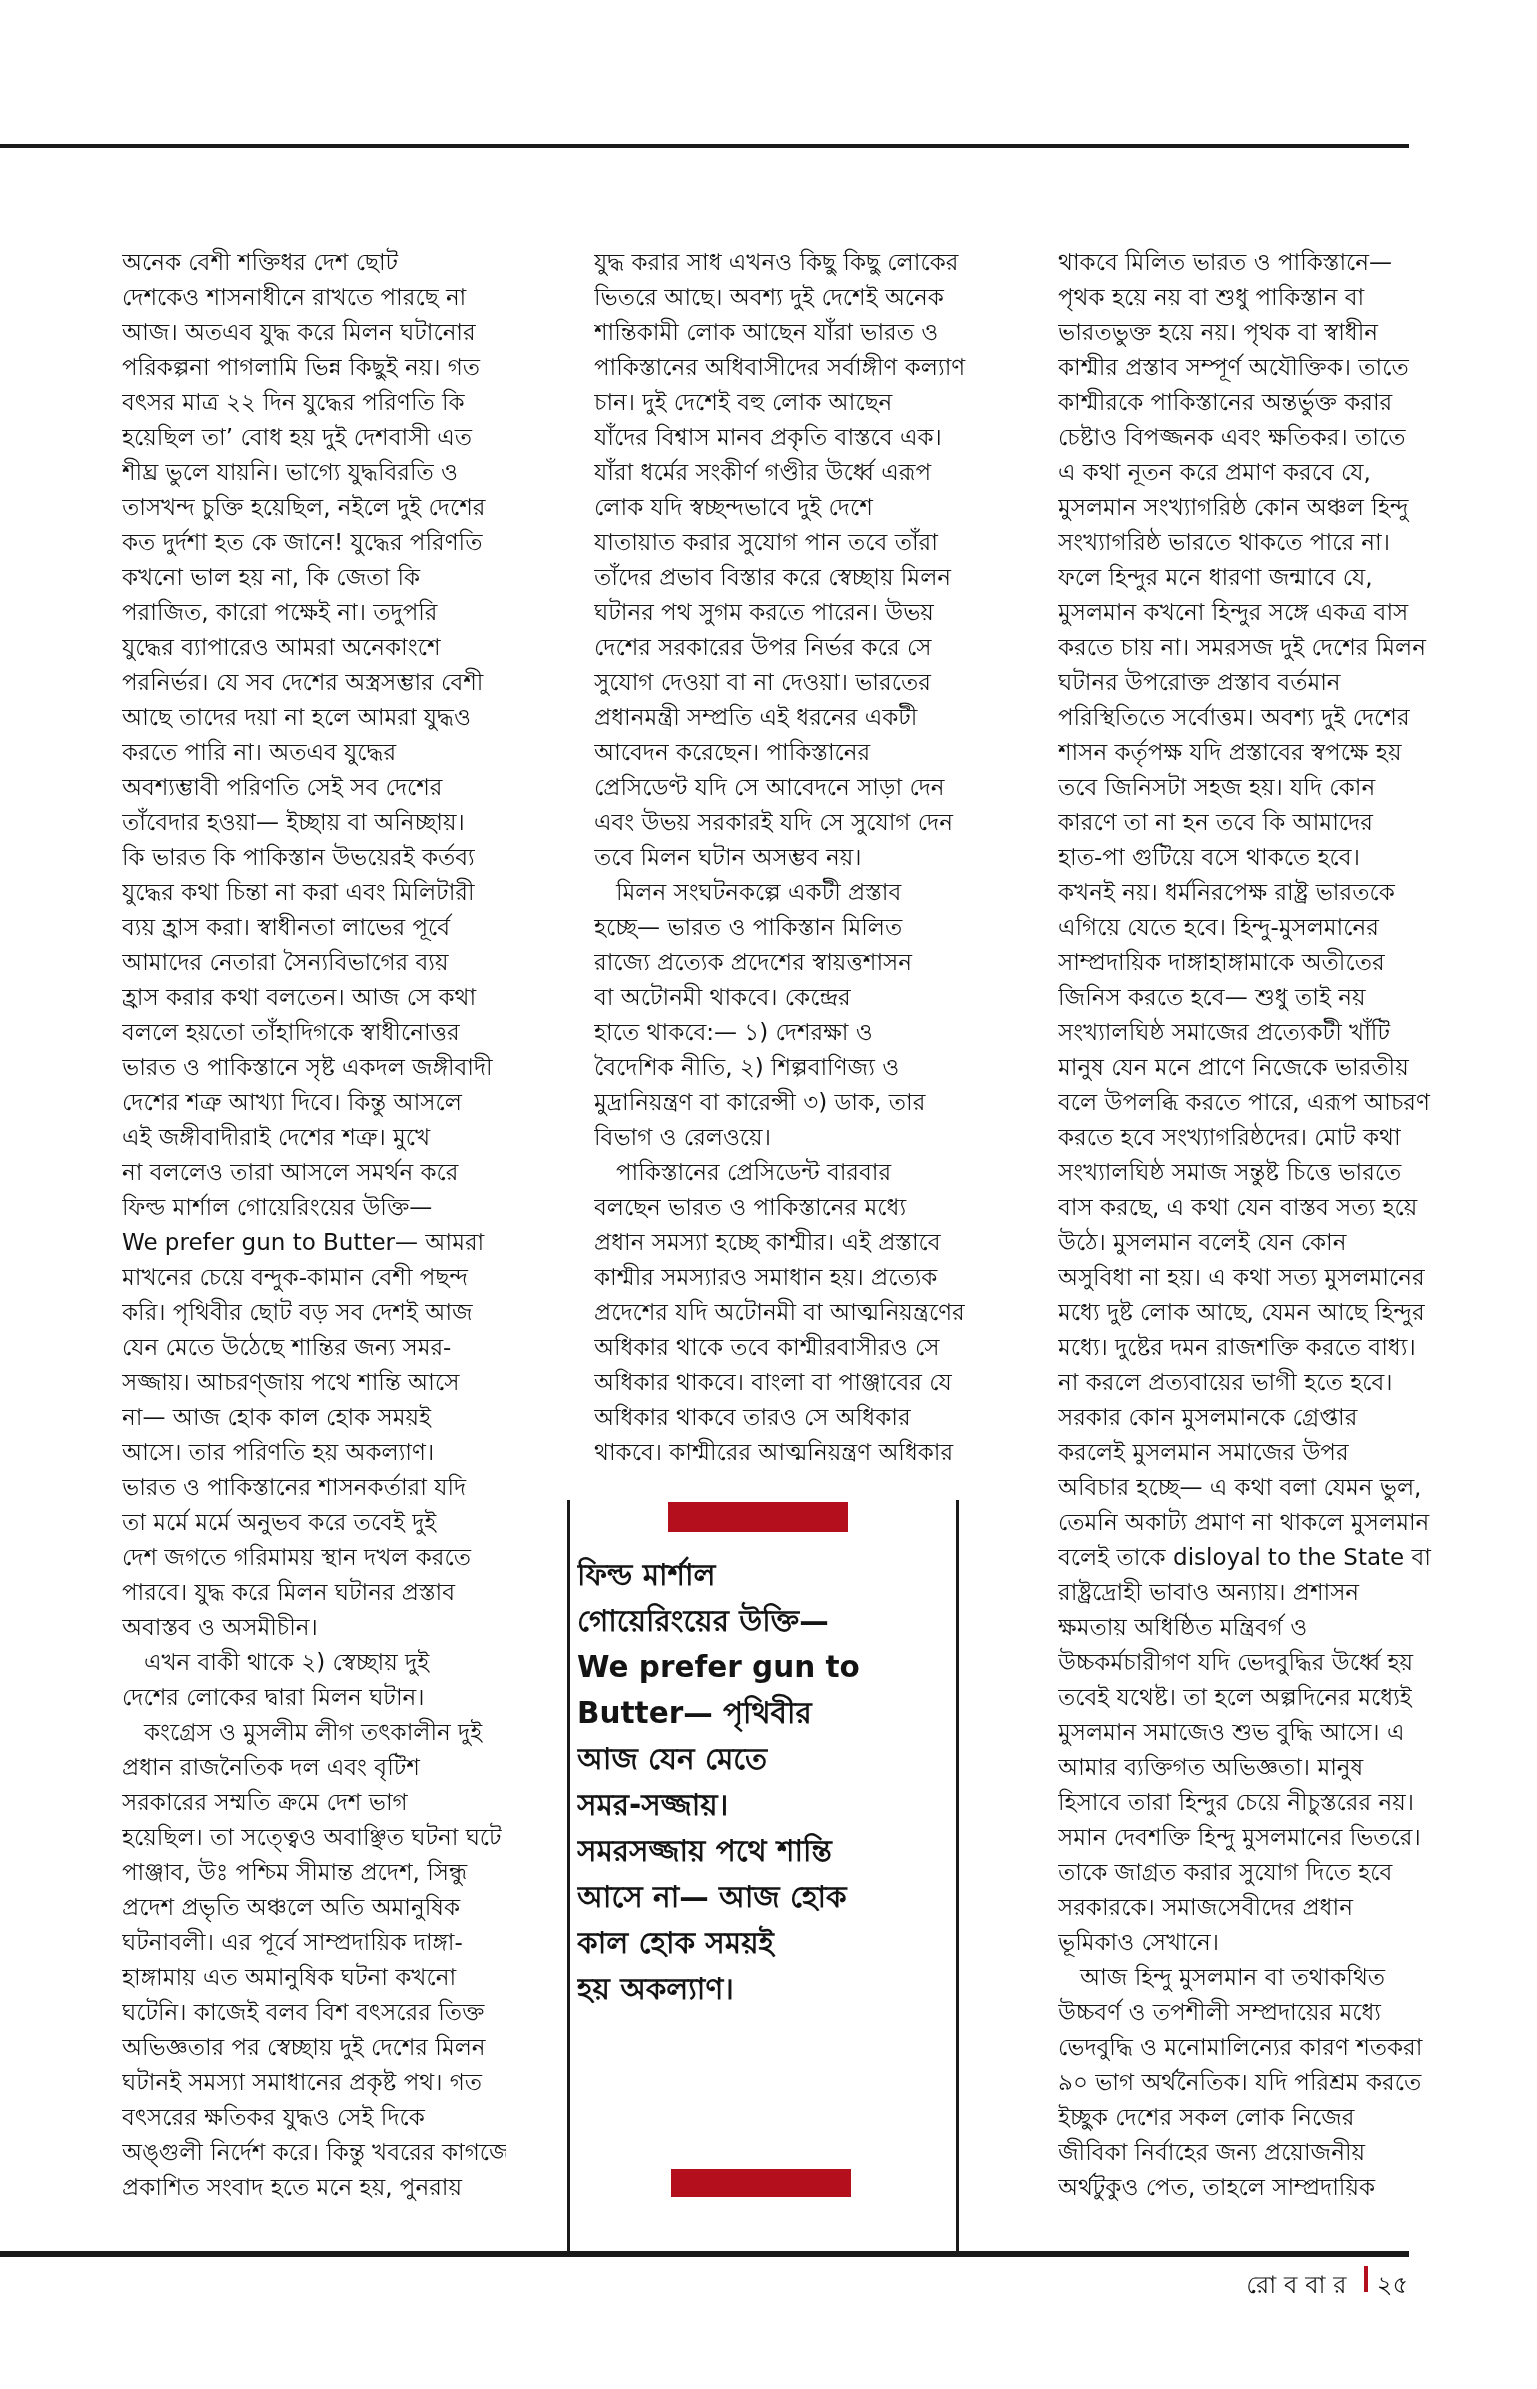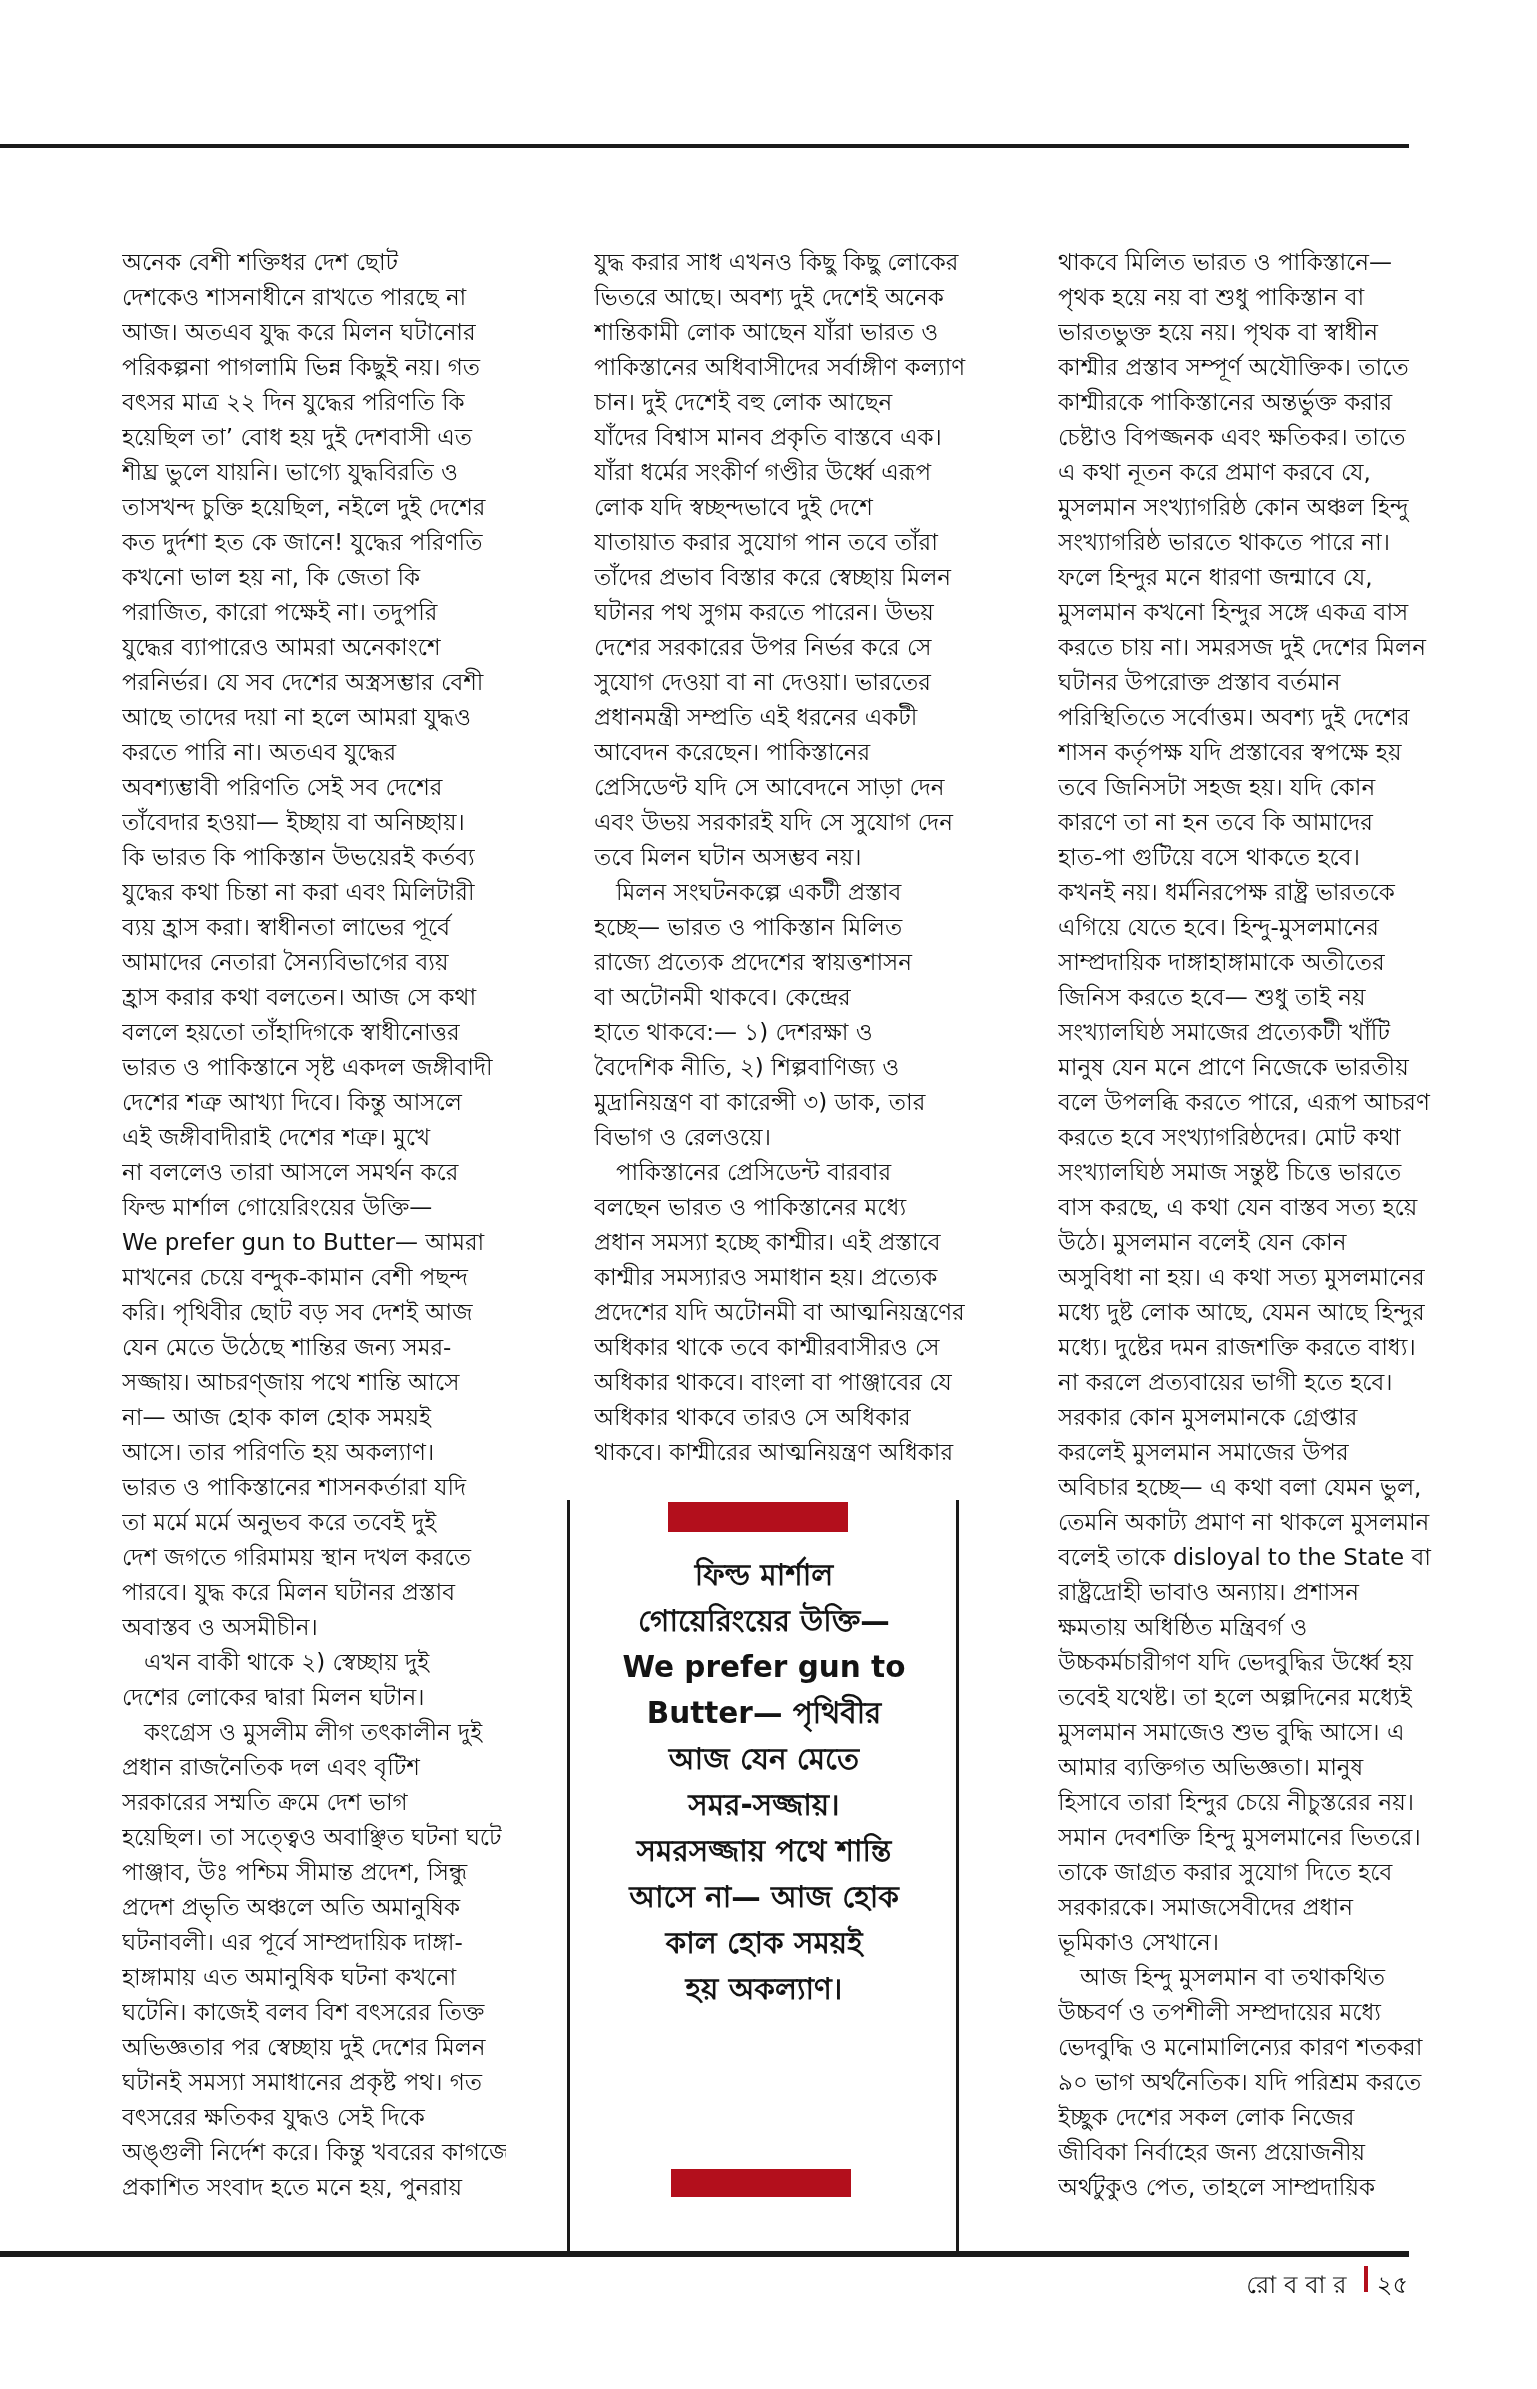--- a/index.html
+++ b/index.html
@@ -25,21 +25,21 @@
   }
   .col .line{white-space:pre;}
   #col1{left:122px;width:384px;}
   #col2{left:566px;width:397px;margin-left:28px;}
   #col3{left:1010px;width:385px;margin-left:48px;}
   .pullquote{
     position:absolute;
     left:577px;
     top:1552px;
     width:374px;
-    text-align:center;
+    text-align:left;
     font-weight:bold;
     font-size:29.5px;
     line-height:46px;
     overflow:hidden;
     height:601px;
   }
   .pullquote .line{white-space:pre;}
   .footer{
     position:absolute;
     top:2266px;

